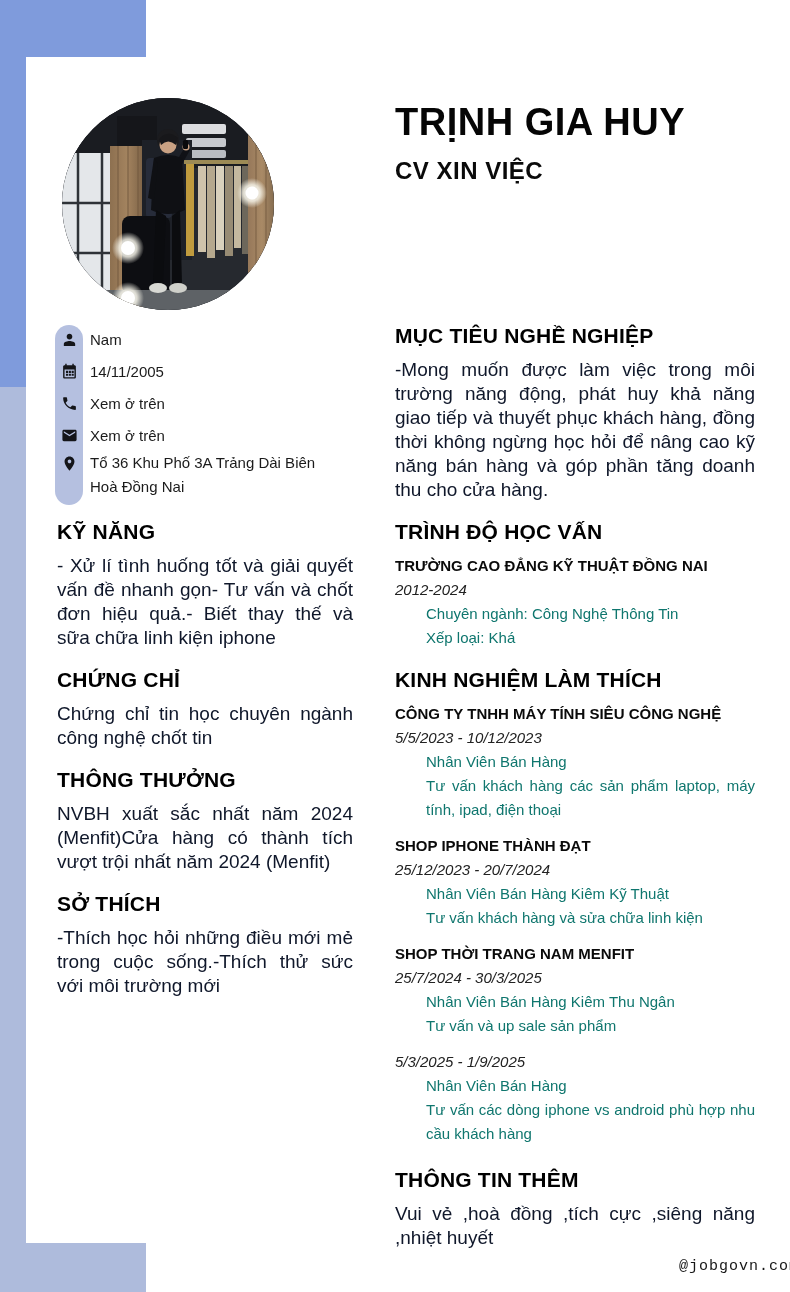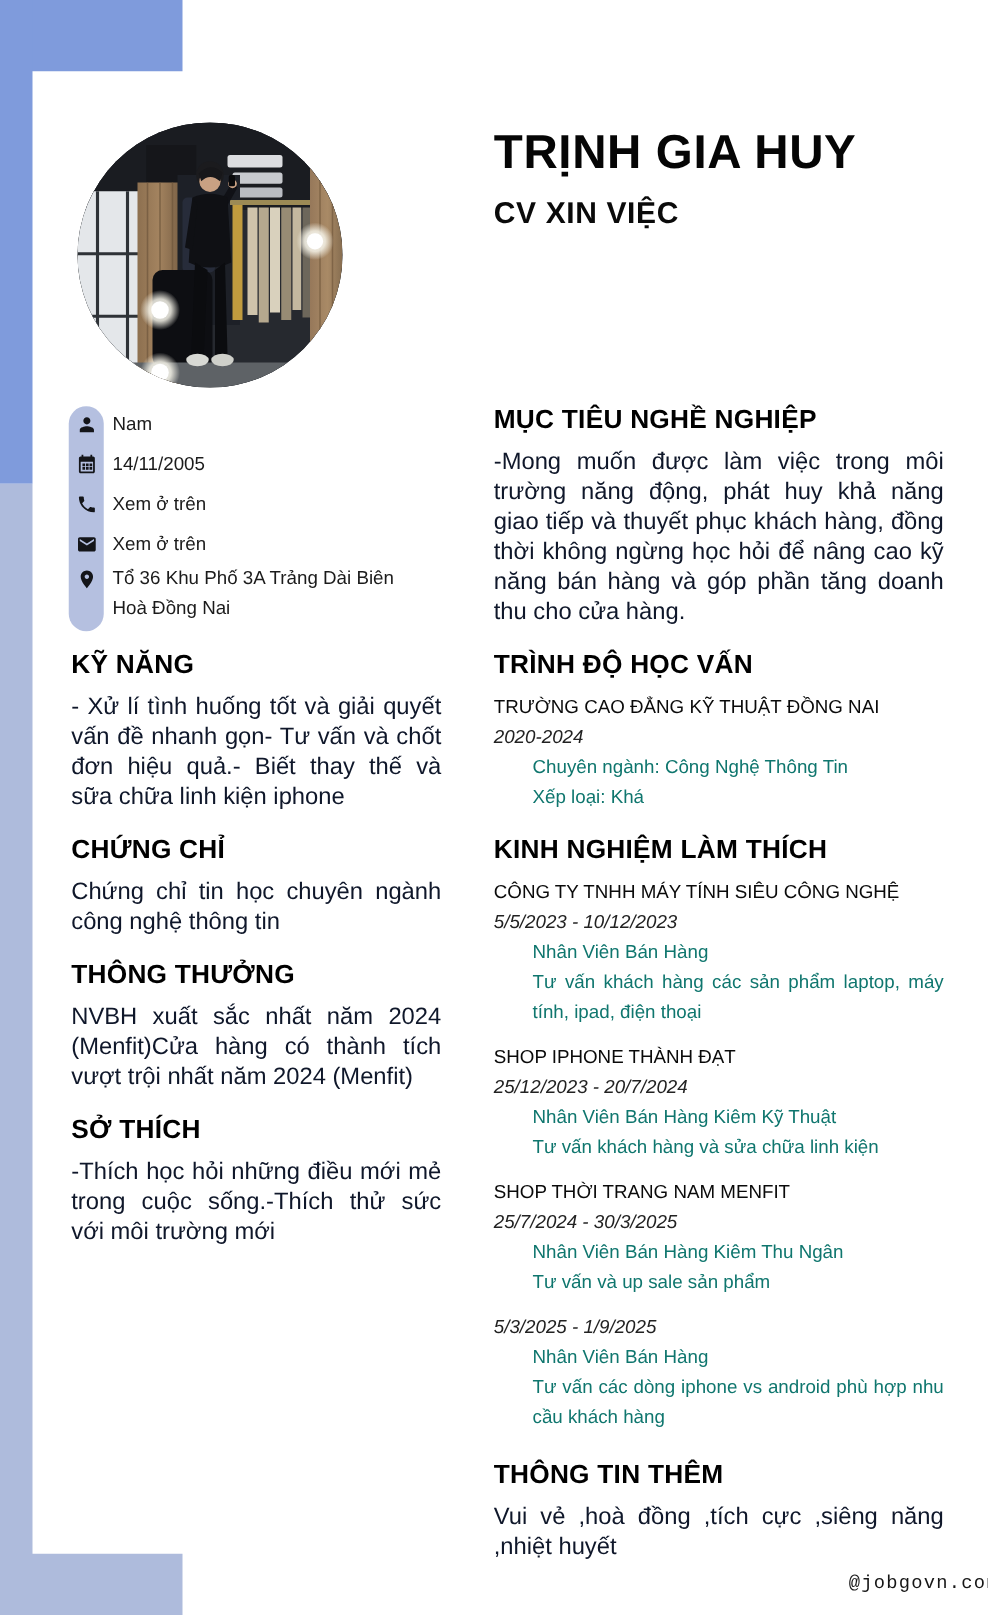--- a/index.html
+++ b/index.html
@@ -29,21 +29,21 @@
   .c-tx{position:absolute;left:35px;font-size:15px;color:#1b1b1b;white-space:nowrap;}
   .c-row-tall{position:absolute;left:0;}
   .c-row-tall .c-ic{top:3px;}
   .c-row-tall .c-tx{white-space:normal;width:252px;line-height:24px;top:0;}
   
   h2{font-size:21px;font-weight:bold;color:#000;margin:0 0 8px 0;line-height:28px;letter-spacing:.2px;}
   .left-col{left:57px;top:518px;width:296px;}
   .right-col{left:395px;top:322px;width:360px;}
   p.body{font-size:19px;line-height:24px;margin:0 0 16px 0;text-align:justify;color:#0f172a;}
   p.last{margin-bottom:0;}
-  .h3line{font-size:15px;font-weight:normal;line-height:24px;color:#0a0a0a;margin:0;}
+  .h3line{font-size:15px;font-weight:bold;line-height:24px;color:#0a0a0a;margin:0;}
   .dateline{font-size:15px;font-style:italic;line-height:24px;color:#222;}
   .plainline{font-size:15px;line-height:24px;color:#0f766e;margin-left:31px;}
   .edu-block{margin-bottom:16px;}
   .job{margin-bottom:12px;}
   .job .desc{text-align:justify;}
   .sec-gap{margin-top:20px;}
   .obj-p{margin-bottom:20px;}
   
   .watermark{right:35px;top:1258px;font-family:"Liberation Mono","DejaVu Sans Mono",monospace;font-size:15px;color:#161616;letter-spacing:1px;}
 </style>
@@ -172,35 +172,35 @@
           </svg>
       </span>
       <span class="c-tx">Tổ 36 Khu Phố 3A Trảng Dài Biên Hoà Đồng Nai</span>
     </div>
   </div>
 
   <div class="abs left-col">
     <h2>KỸ NĂNG</h2>
     <p class="body">- Xử lí tình huống tốt và giải quyết vấn đề nhanh gọn- Tư vấn và chốt đơn hiệu quả.- Biết thay thế và sữa chữa linh kiện iphone</p>
     <h2>CHỨNG CHỈ</h2>
-    <p class="body">Chứng chỉ tin học chuyên ngành công nghệ thông tin</p>
+    <p class="body">Chứng chỉ tin học chuyên ngành công nghệ chốt tin</p>
     <h2>THÔNG THƯỞNG</h2>
     <p class="body">NVBH xuất sắc nhất năm 2024 (Menfit)Cửa hàng có thành tích vượt trội nhất năm 2024 (Menfit)</p>
     <h2>SỞ THÍCH</h2>
     <p class="body last">-Thích học hỏi những điều mới mẻ trong cuộc sống.-Thích thử sức với môi trường mới</p>
   </div>
 
   <div class="abs right-col">
     <h2>MỤC TIÊU NGHỀ NGHIỆP</h2>
     <p class="body obj-p">-Mong muốn được làm việc trong môi trường năng động, phát huy khả năng giao tiếp và thuyết phục khách hàng, đồng thời không ngừng học hỏi để nâng cao kỹ năng bán hàng và góp phần tăng doanh thu cho cửa hàng.</p>
 
     <h2>TRÌNH ĐỘ HỌC VẤN</h2>
     <div class="edu-block">
       <div class="h3line">TRƯỜNG CAO ĐẲNG KỸ THUẬT ĐỒNG NAI</div>
-      <div class="dateline">2020-2024</div>
+      <div class="dateline">2012-2024</div>
       <div class="plainline">Chuyên ngành: Công Nghệ Thông Tin</div>
       <div class="plainline">Xếp loại: Khá</div>
     </div>
 
     <h2>KINH NGHIỆM LÀM THÍCH</h2>
 
     <div class="job">
       <div class="h3line">CÔNG TY TNHH MÁY TÍNH SIÊU CÔNG NGHỆ</div>
       <div class="dateline">5/5/2023 - 10/12/2023</div>
       <div class="plainline">Nhân Viên Bán Hàng</div>

